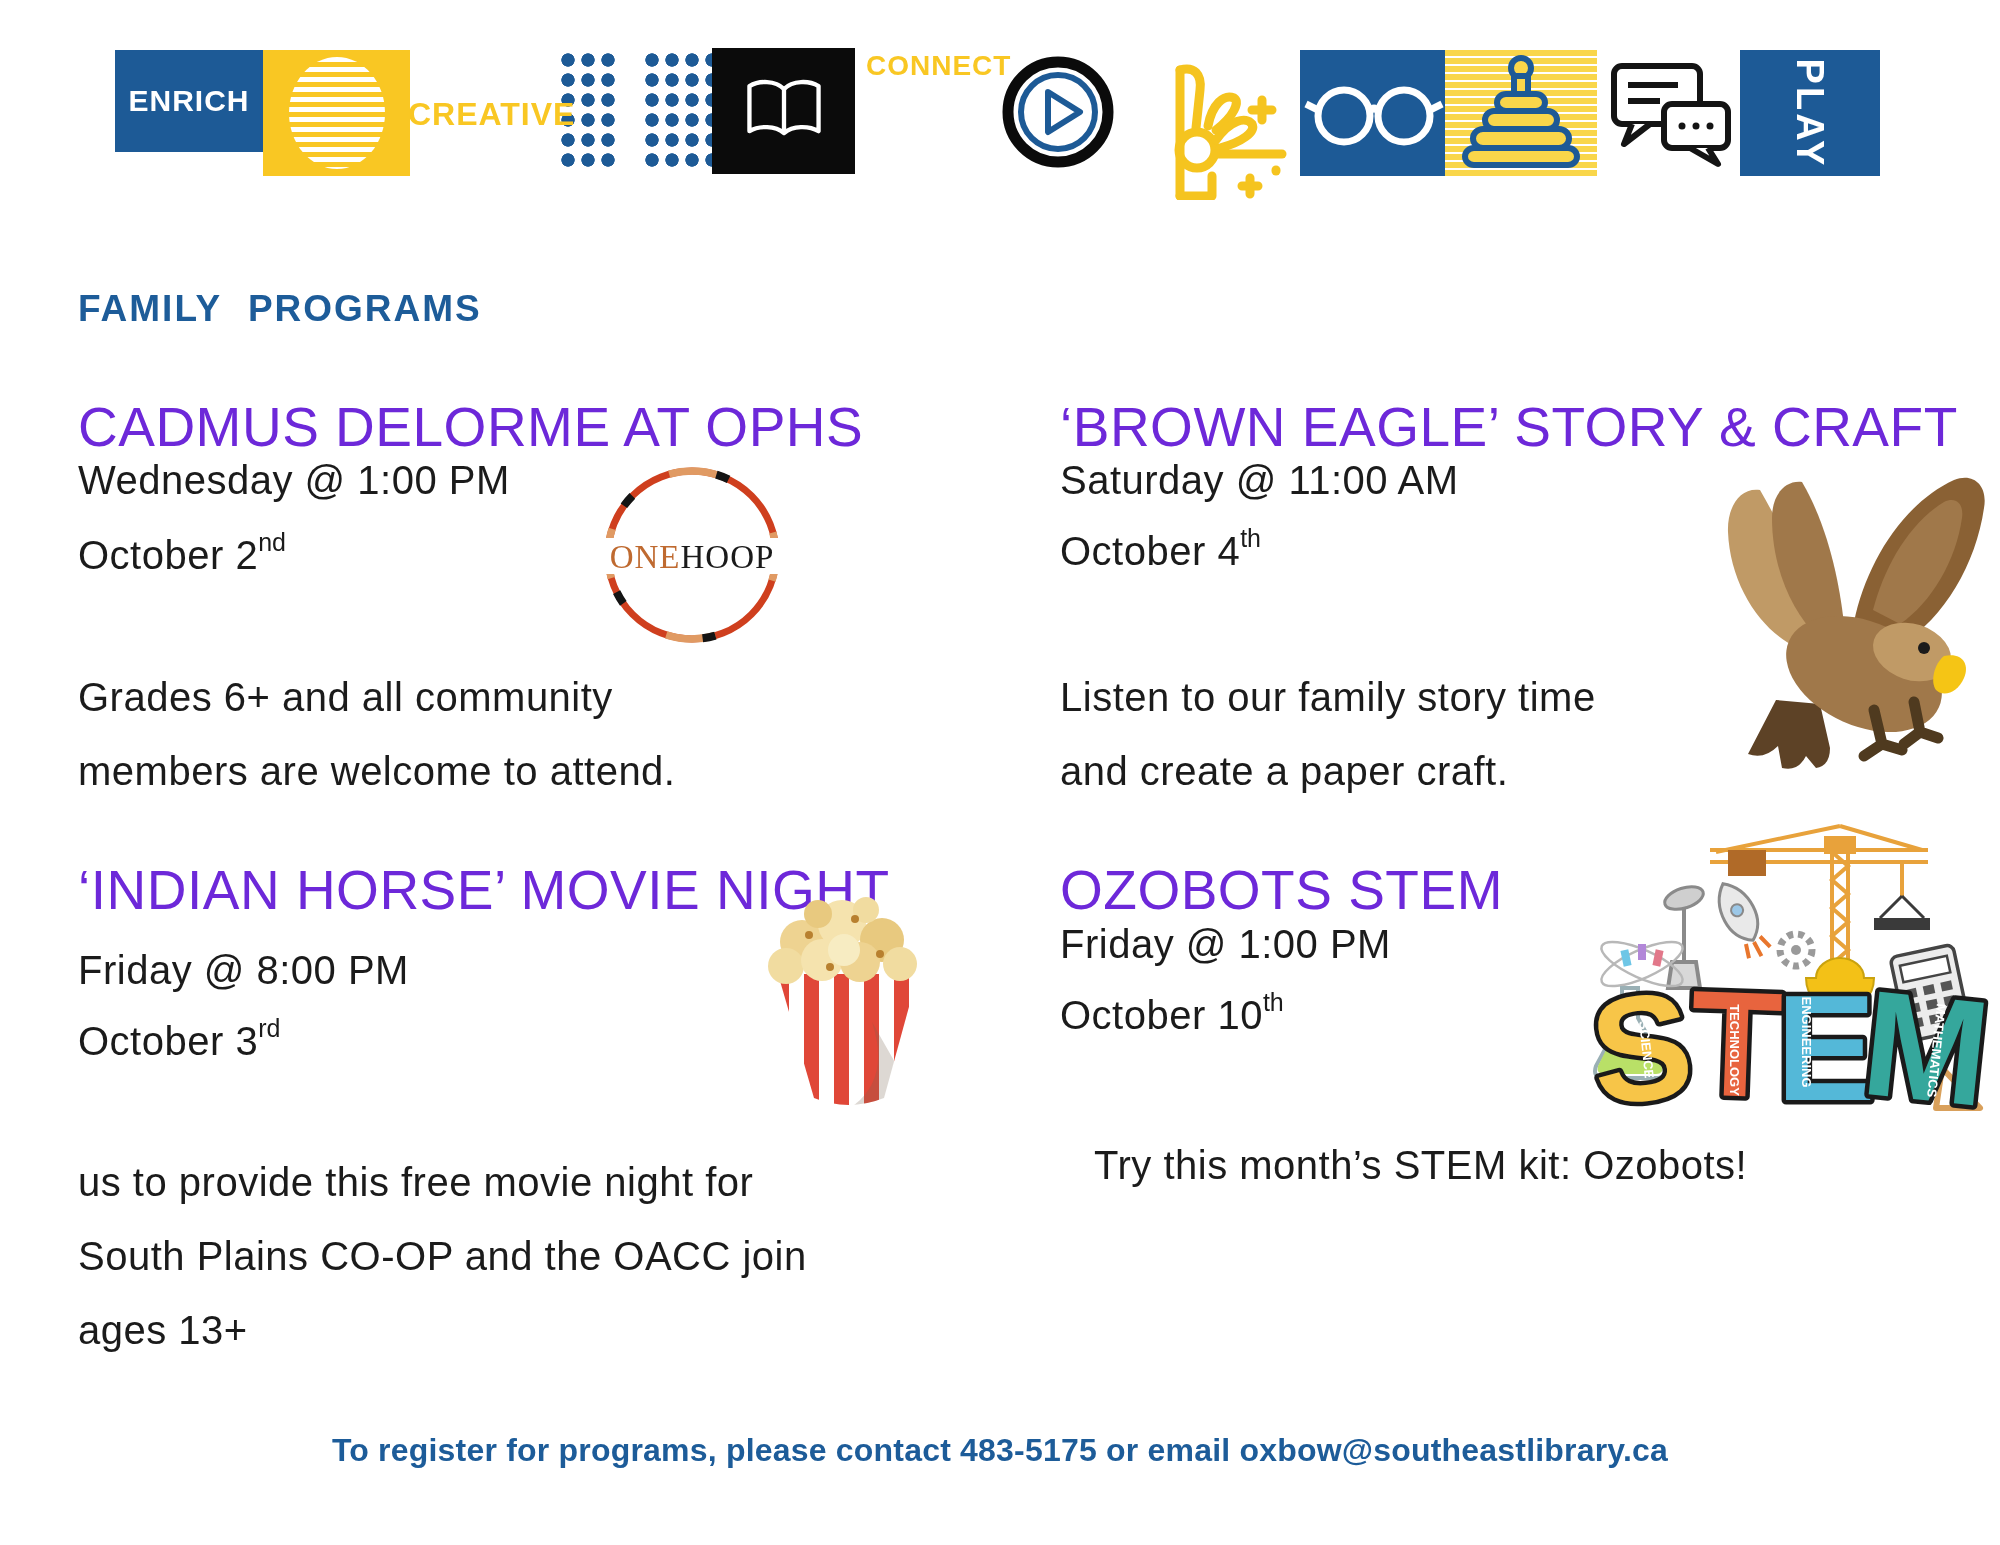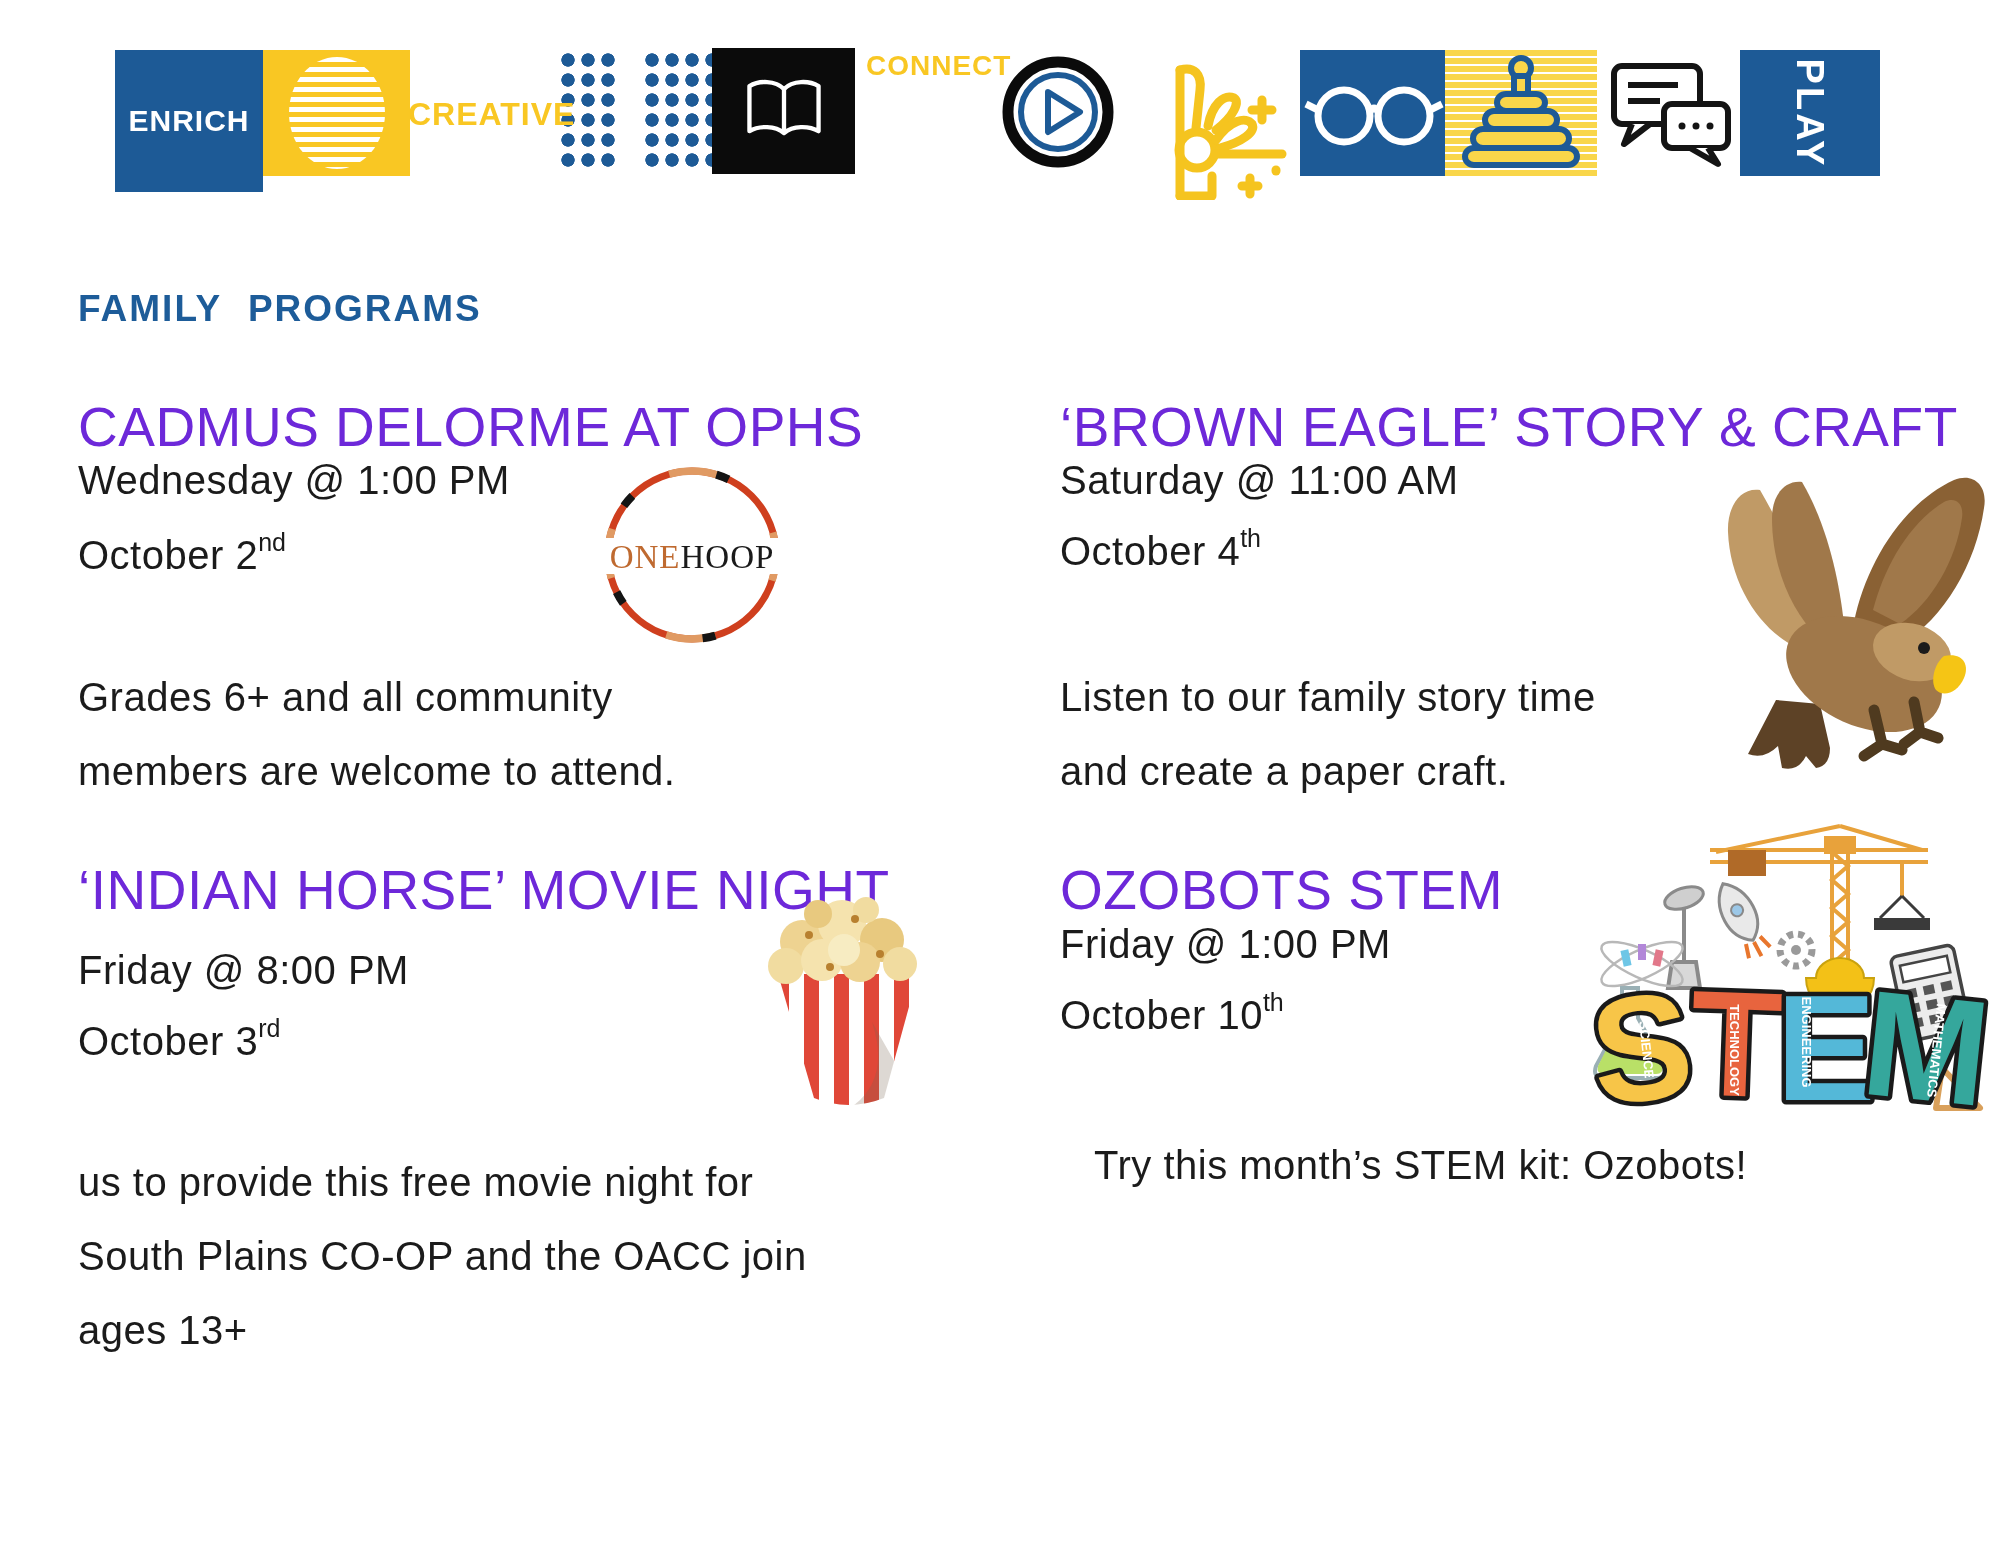--- a/index.html
+++ b/index.html
@@ -31,21 +31,21 @@
   .footer{position:absolute;left:0;right:0;top:1432px;text-align:center;
           font-size:32px;font-weight:bold;color:#1d5c99;letter-spacing:0.2px;}
 </style>
 </head>
 <body>
 
 <div class="page">
 
   <div>
 
-    <div class="tile tile-blue" style="left:115px;top:50px;width:148px;height:142px;">
+    <div class="tile tile-blue" style="left:115px;top:50px;width:148px;height:102px;">
       <span class="banner-word">ENRICH</span>
     </div>
 
     <div class="tile tile-yellow" style="left:263px;top:50px;width:147px;height:126px;">
       <div class="stripe-ellipse"></div>
     </div>
 
     <div class="abs yellow-word" style="left:408px;top:96px;z-index:2;font-size:32px;">CREATIVE</div>
 
     <div class="dots" style="left:556px;top:48px;width:62px;height:124px;"></div>
@@ -297,14 +297,15 @@
       <text x="150" y="238" font-size="13" transform="rotate(90 150 238)">TECHNOLOGY</text>
       <text x="222" y="230" font-size="13" transform="rotate(90 222 230)">ENGINEERING</text>
       <text x="352" y="238" font-size="13" transform="rotate(96 352 238)">MATHEMATICS</text>
     </g>
   </svg>
 
   <div class="abs desc" style="left:1060px;top:1128px;margin-left:34px;">
     <div>Try this month’s STEM kit: Ozobots!</div>
   </div>
 
+  <div class="footer">To register for programs, please contact 483-5175 or email oxbow@southeastlibrary.ca</div>
 
 </div>
 
 </body></html>

